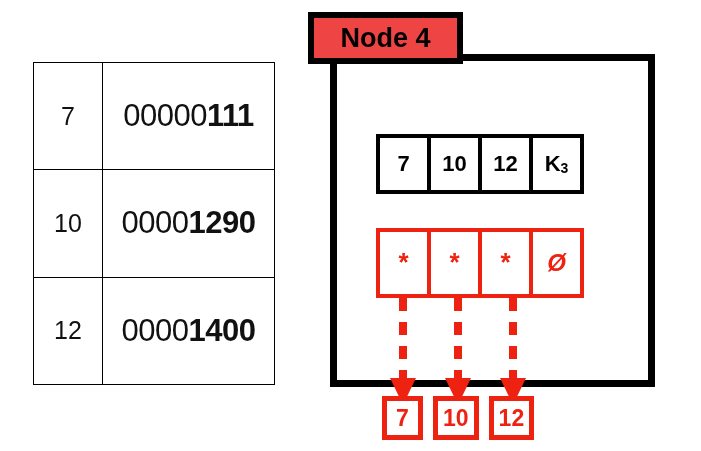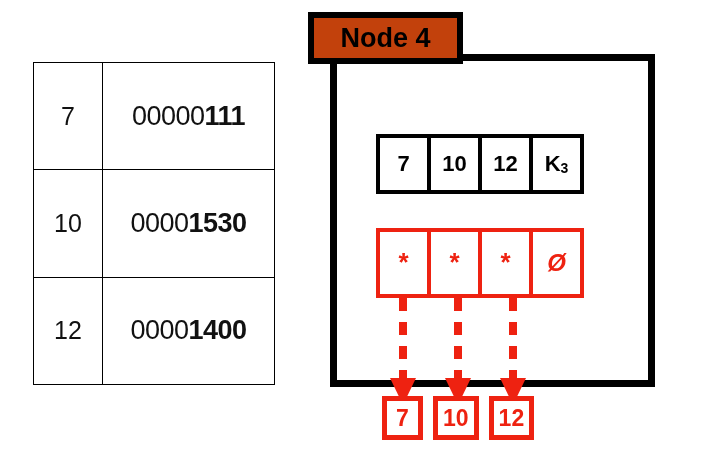--- a/index.html
+++ b/index.html
@@ -32,21 +32,21 @@
     vertical-align: middle;
     color: #111111;
   }
   #binary-table td.col-dec {
     width: 68px;
     font-size: 25px;
     font-weight: 400;
   }
   #binary-table td.col-bin {
     width: 171px;
-    font-size: 27px;
+    font-size: 31px;
     letter-spacing: -0.5px;
   }
   .bin-plain { font-weight: 400; }
   .bin-bold  { font-weight: 700; }
 
   
   #node-diagram {
     position: absolute;
     left: 308px;
     top: 12px;
@@ -66,21 +66,21 @@
     background: transparent;
   }
 
   
   #node-title-tab {
     position: absolute;
     left: 0px;
     top: 0px;
     width: 155px;
     height: 52px;
-    background: #c2410c;
+    background: #ef4444;
     border: 6px solid #000000;
     box-sizing: border-box;
     display: flex;
     align-items: center;
     justify-content: center;
     z-index: 5;
   }
   #node-title-tab .tab-label {
     font-size: 27px;
     font-weight: 700;
@@ -189,21 +189,21 @@
 <body>
 
 <table id="binary-table">
   <tbody>
     <tr>
       <td class="col-dec">7</td>
       <td class="col-bin"><span class="bin-plain">00000</span><span class="bin-bold">111</span></td>
     </tr>
     <tr>
       <td class="col-dec">10</td>
-      <td class="col-bin"><span class="bin-plain">0000</span><span class="bin-bold">1530</span></td>
+      <td class="col-bin"><span class="bin-plain">0000</span><span class="bin-bold">1290</span></td>
     </tr>
     <tr>
       <td class="col-dec">12</td>
       <td class="col-bin"><span class="bin-plain">0000</span><span class="bin-bold">1400</span></td>
     </tr>
   </tbody>
 </table>
 
 <div id="node-diagram">
 

